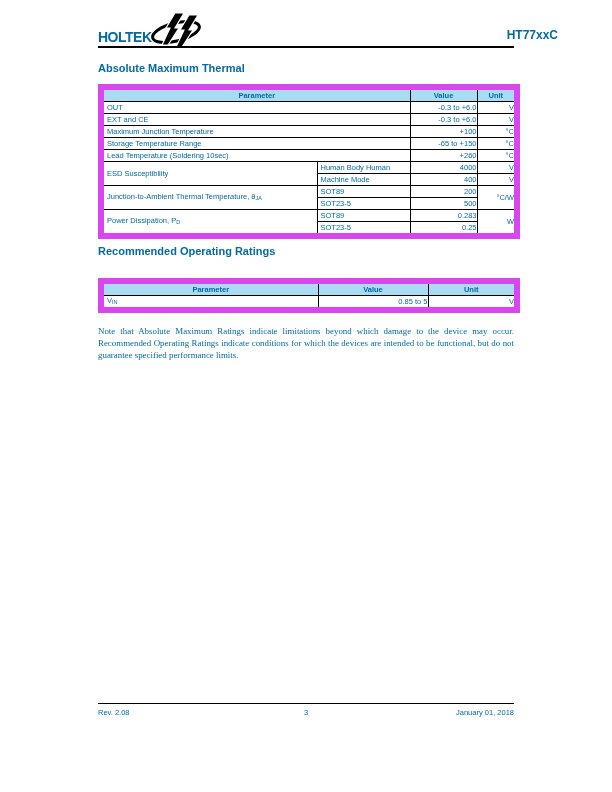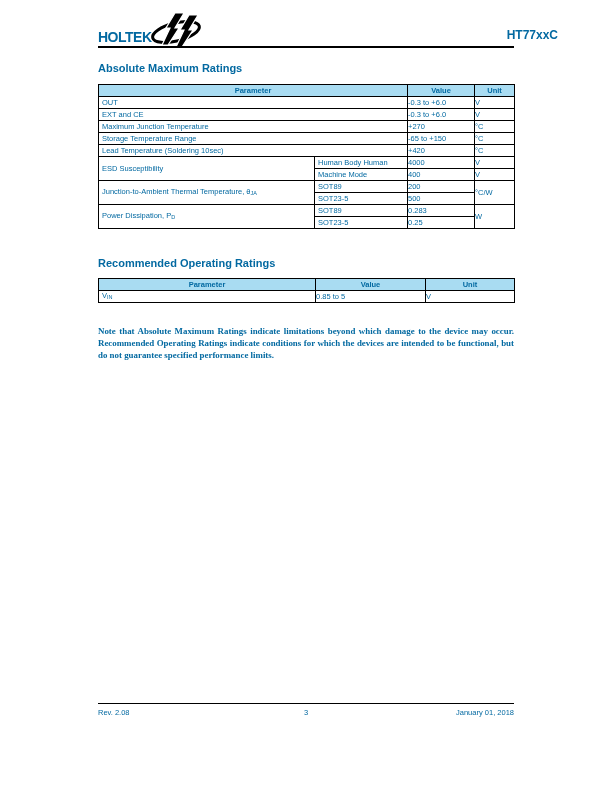--- a/index.html
+++ b/index.html
@@ -8,35 +8,35 @@
   
   .brand{position:absolute;left:98px;top:29px;font-size:14px;font-weight:bold;
          letter-spacing:-0.5px;}
   .logo-mark{position:absolute;left:146px;top:11px;}
   .docid{position:absolute;left:98px;top:28px;width:416px;text-align:right;
          font-size:12px;font-weight:bold;margin-left:44px;}
   .head-rule{position:absolute;left:98px;top:46px;width:416px;height:2px;background:#000;}
   
   .sec{position:absolute;left:98px;width:416px;font-size:11px;font-weight:bold;}
   .sec1{top:62px;}
-  .sec2{top:257px;}
+  .sec2{top:245px;}
   
   table.t{position:absolute;left:98px;width:416px;border-collapse:collapse;
-          border:1px solid #d946ef;table-layout:fixed;}
+          border:6px solid #d946ef;table-layout:fixed;}
   .t1{top:84px;}
   .t2{top:278px;}
   table.t td{border:1px solid #000;height:11px;font-size:7.5px;line-height:9px;
              padding:0 0 0 3px;overflow:hidden;white-space:nowrap;}
   table.t tr.hd td{font-weight:bold;text-align:center;padding:0;}
-  table.t td.c{text-align:left;padding:0;}
+  table.t td.c{text-align:right;padding:0;}
   .subsc{font-size:5.5px;vertical-align:-1px;}
   
   .note{position:absolute;left:98px;top:325px;width:416px;
         font-family:"Liberation Serif",serif;font-size:8.9px;line-height:12px;
-        text-align:justify;font-weight:bold;}
+        text-align:justify;}
   
   .foot-rule{position:absolute;left:98px;top:703px;width:416px;height:1px;background:#000;}
   .footer{position:absolute;left:98px;top:708px;width:416px;font-size:7.5px;}
   .footer .l{position:absolute;left:0;}
   .footer .c{position:absolute;left:0;width:416px;text-align:center;}
   .footer .r{position:absolute;right:0;}
 </style>
 </head>
 <body>
 
@@ -46,21 +46,21 @@
   <div class="logo-mark">
     <svg width="62" height="38" viewBox="0 0 62 38">
       <ellipse cx="30" cy="21" rx="24" ry="9" fill="none" stroke="#000" stroke-width="3" transform="rotate(-14 30 21)"></ellipse>
       <polygon points="16,34 24,17 20,17 29,2 38,2 29,17 33,17 22,34" fill="#000" stroke="#fff" stroke-width="1.2"></polygon>
       <polygon points="30,36 38,19 34,19 43,4 52,4 43,19 47,19 36,36" fill="#000" stroke="#fff" stroke-width="1.2"></polygon>
     </svg>
   </div>
   <div class="docid">HT77xxC</div>
   <div class="head-rule"></div>
 
-  <div class="sec sec1">Absolute Maximum Ratings</div>
+  <div class="sec sec1">Absolute Maximum Thermal</div>
 
   <table class="t t1">
     <colgroup>
         <col style="width:216px">
         <col style="width:93px">
         <col style="width:67px">
         <col style="width:40px">
       </colgroup>
     <tbody>
         <tr class="hd">
@@ -73,31 +73,31 @@
       <td class="c">-0.3 to +6.0</td>
       <td class="c">V</td>
     </tr>
     <tr>
       <td colspan="2">EXT and CE</td>
       <td class="c">-0.3 to +6.0</td>
       <td class="c">V</td>
     </tr>
     <tr>
       <td colspan="2">Maximum Junction Temperature</td>
-      <td class="c">+270</td>
+      <td class="c">+100</td>
       <td class="c">°C</td>
     </tr>
     <tr>
       <td colspan="2">Storage Temperature Range</td>
       <td class="c">-65 to +150</td>
       <td class="c">°C</td>
     </tr>
     <tr>
       <td colspan="2">Lead Temperature (Soldering 10sec)</td>
-      <td class="c">+420</td>
+      <td class="c">+260</td>
       <td class="c">°C</td>
     </tr>
     <tr>
       <td rowspan="2">ESD Susceptibility</td>
       <td>Human Body Human</td>
       <td class="c">4000</td>
       <td class="c">V</td>
     </tr>
     <tr>
       <td>Machine Mode</td>

